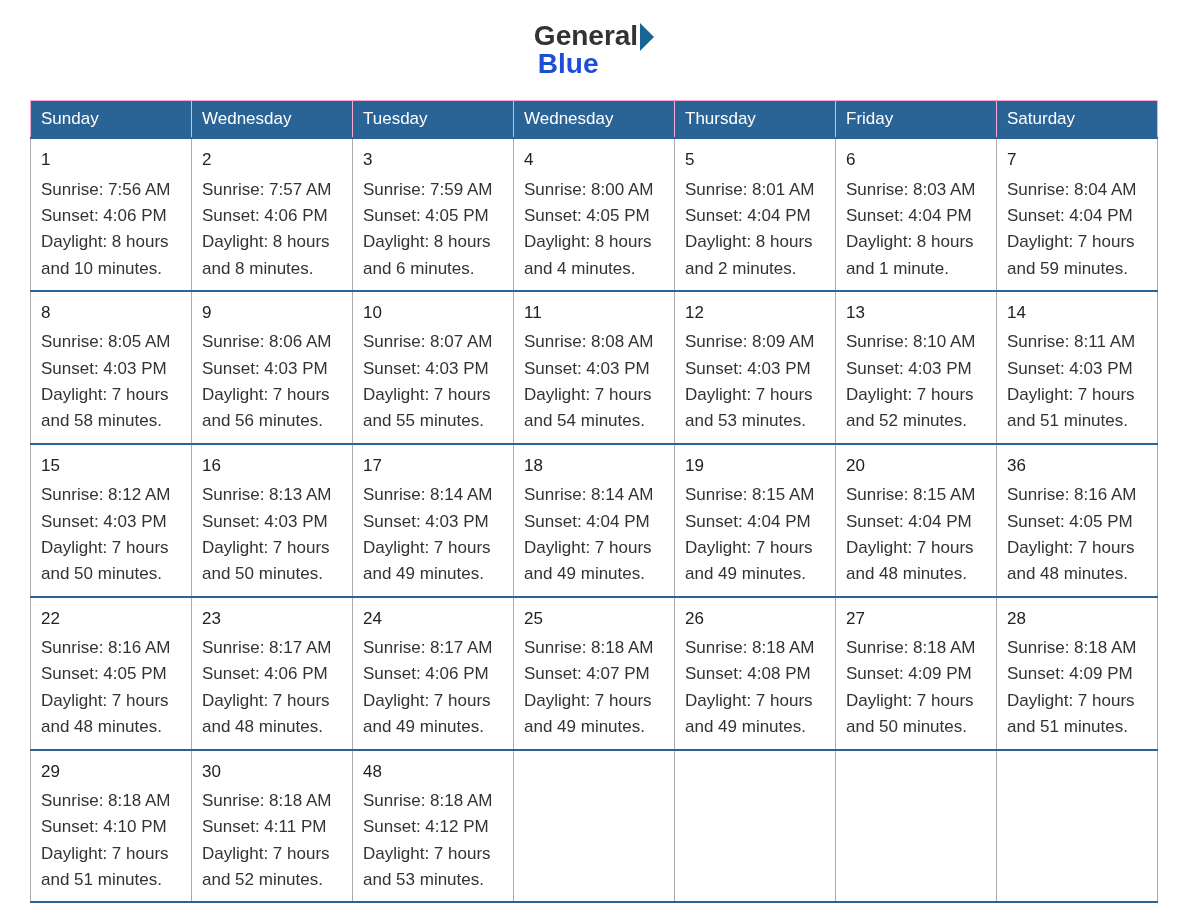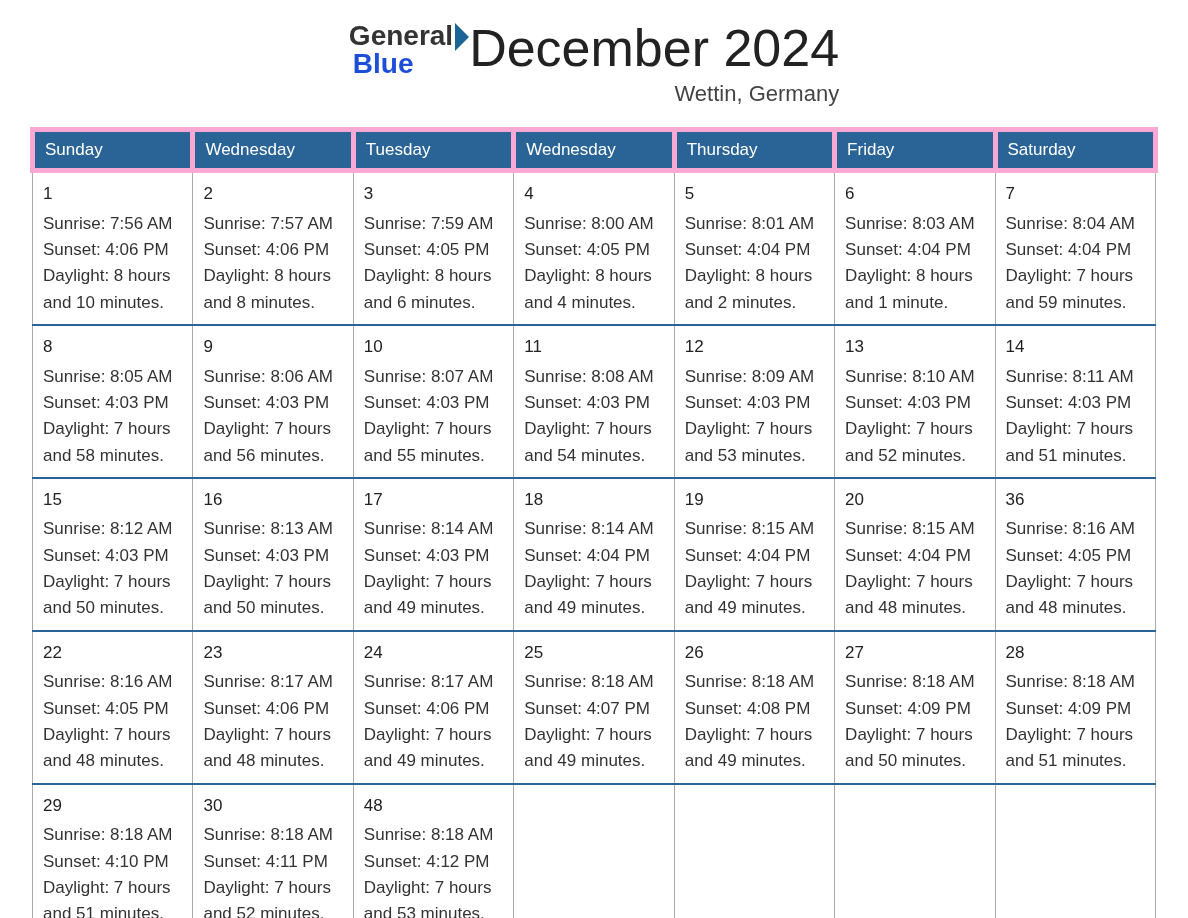--- a/index.html
+++ b/index.html
@@ -67,21 +67,21 @@
       border-collapse: collapse;
       border: 1px solid #999;
     }
     .calendar th {
       background-color: #2a6496;
       color: white;
       padding: 8px 10px;
       font-size: 17px;
       font-weight: normal;
       text-align: left;
-      border: 5px solid #f9a8d4;
+      border: 1px solid #f9a8d4;
     }
     .calendar td {
       vertical-align: top;
       padding: 8px 10px;
       border: 1px solid #aaa;
       width: 14.28%;
       min-height: 100px;
       font-size: 13.5px;
       color: #333;
       line-height: 1.5;
@@ -108,24 +108,20 @@
 </head>
 <body>
 
 <div class="header">
   <div class="logo">
     <div class="logo-top">
       <span class="logo-general">General</span>
       <div class="logo-arrow"></div>
     </div>
     <span class="logo-blue">Blue</span>
-  </div>
-  <div class="title-section">
-    <div class="month-title">December 2024</div>
-    <div class="location">Wettin, Germany</div>
   </div>
 </div>
 
 <table class="calendar">
   <thead>
     <tr>
       <th>Sunday</th>
       <th>Wednesday</th>
       <th>Tuesday</th>
       <th>Wednesday</th>

